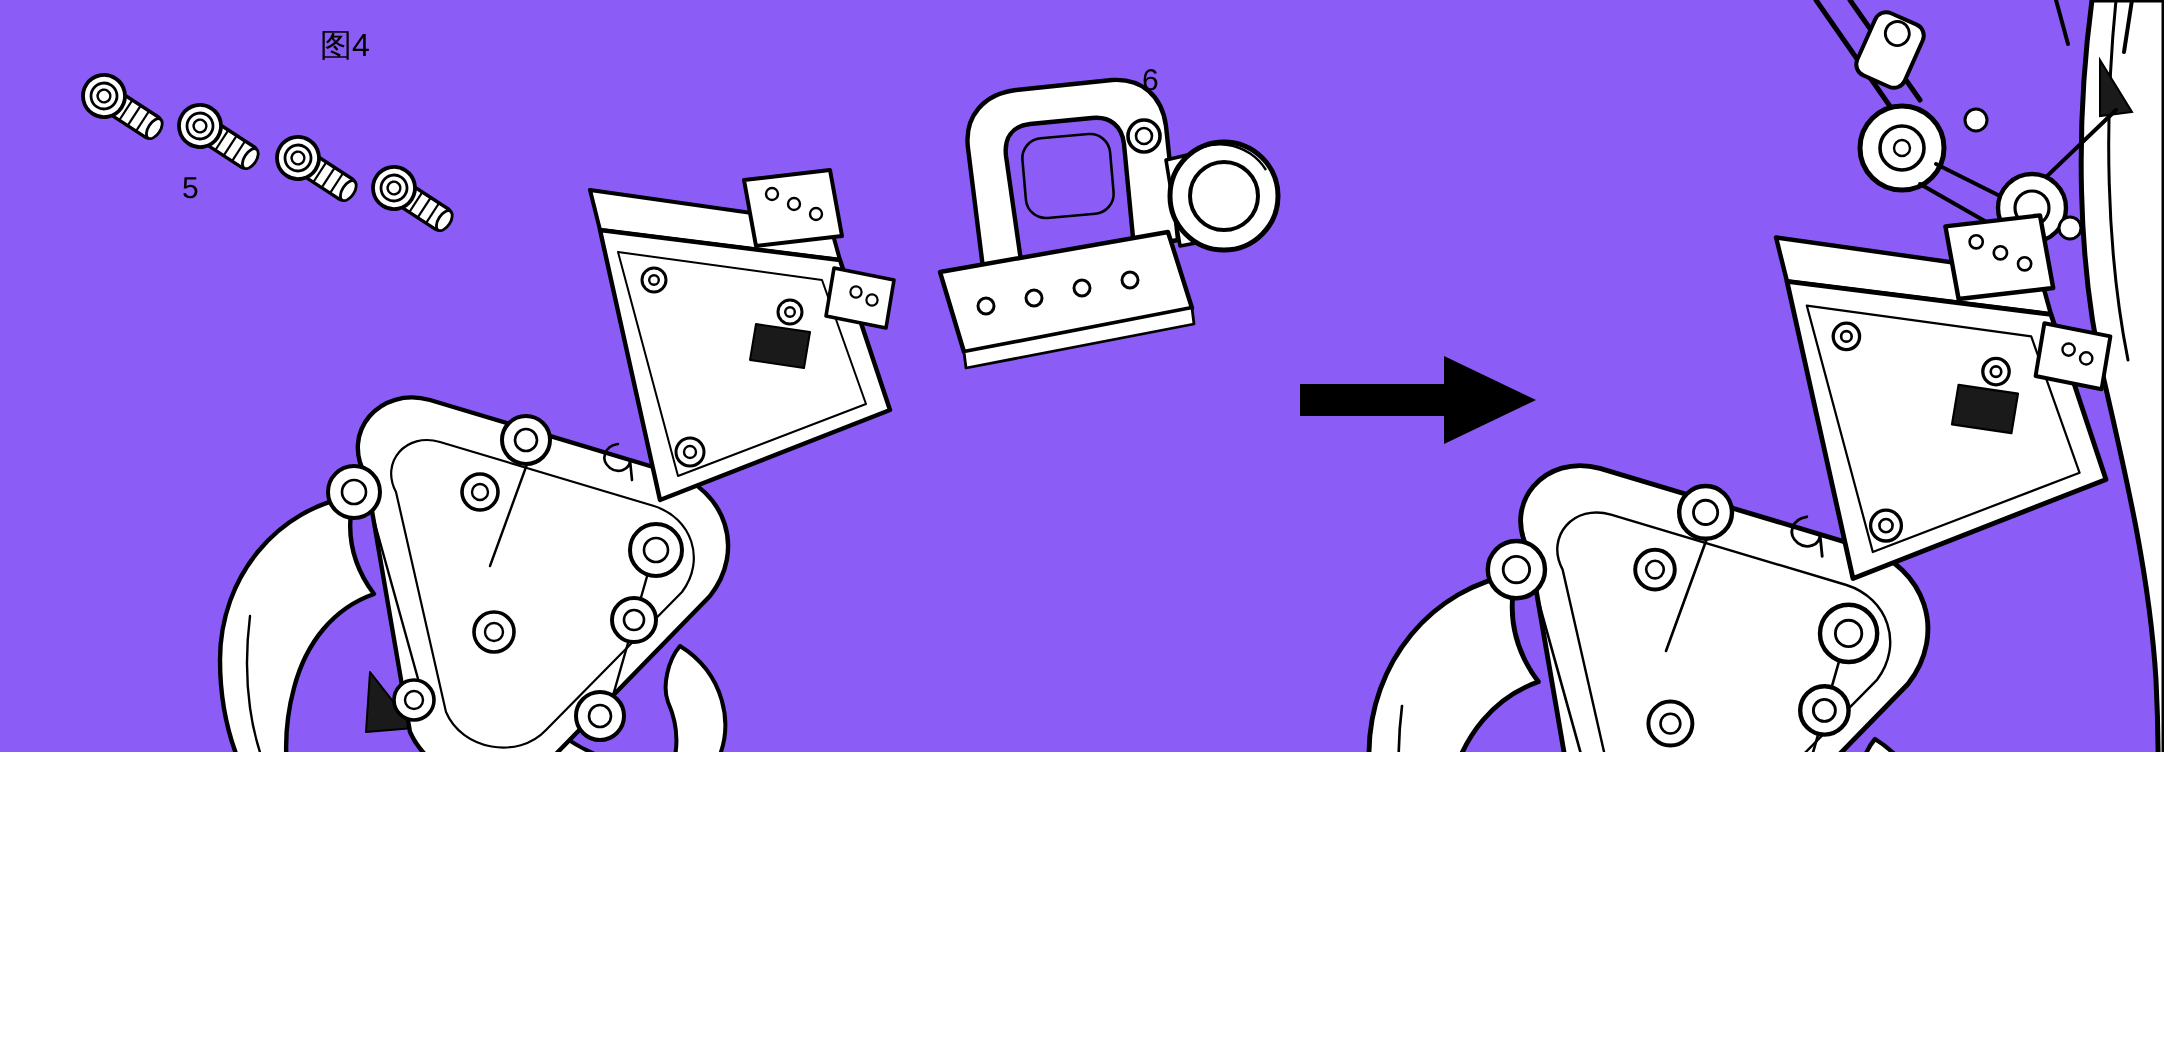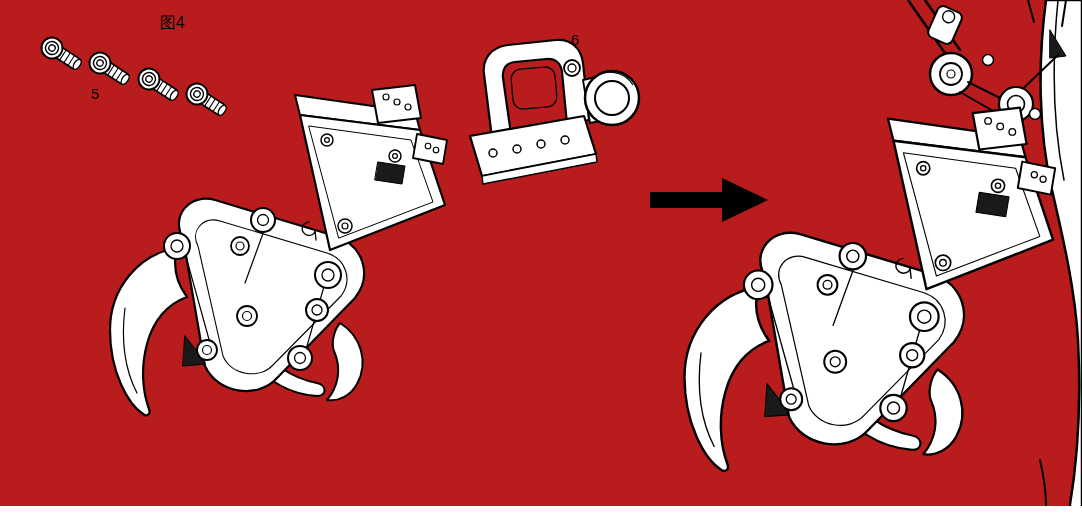--- a/index.html
+++ b/index.html
@@ -4,22 +4,22 @@
 <style>
   html, body {
     margin: 0;
     padding: 0;
     background: #ffffff;
     font-family: "Liberation Sans", sans-serif;
   }
   .stage {
     position: relative;
     width: 1082px;
-    height: 506px;
-    background: #b91c1c;
+    height: 376px;
+    background: #8b5cf6;
     overflow: hidden;
   }
   svg { display: block; }
   .ol  { fill: #ffffff; stroke: #000000; }
   .ln  { fill: none;    stroke: #000000; }
   .dk  { fill: #1a1a1a; stroke: #000000; }
   text.part-label {
     font-family: "Liberation Sans", "DejaVu Sans", sans-serif;
     fill: #000000;
   }

